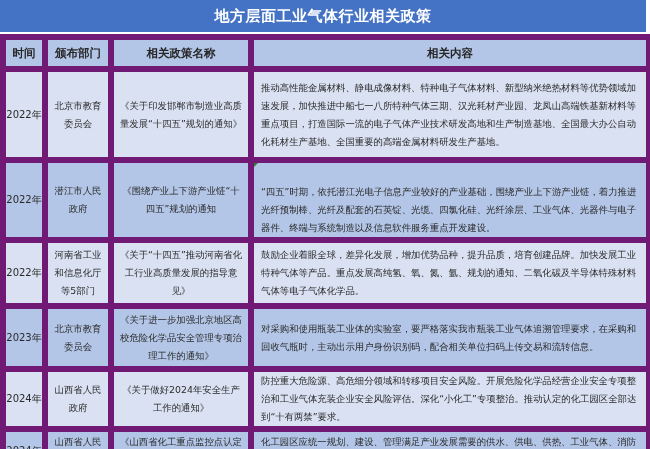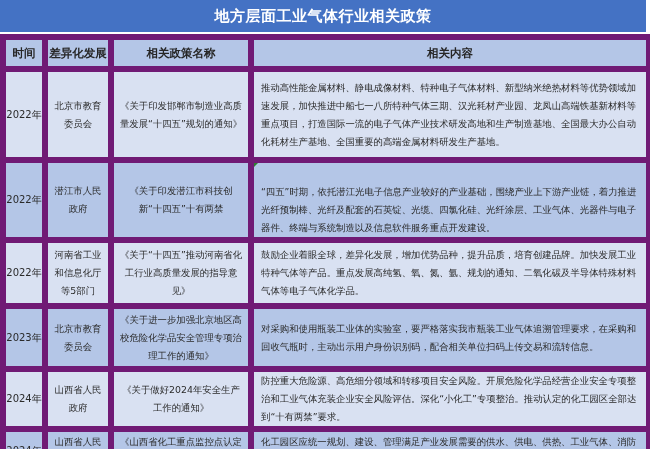--- a/index.html
+++ b/index.html
@@ -76,36 +76,36 @@
   <table>
     <colgroup>
       <col style="width:42px">
       <col style="width:66px">
       <col style="width:140px">
       <col style="width:398px">
     </colgroup>
     <thead>
       <tr>
         <th>时间</th>
-        <th>差异化发展</th>
+        <th>颁布部门</th>
         <th>相关政策名称</th>
         <th>相关内容</th>
       </tr>
     </thead>
     <tbody>
       <tr class="light" style="height:91px">
         <td class="time">2022年</td>
         <td class="dept">北京市教育委员会</td>
         <td class="name">《关于印发邯郸市制造业高质量发展“十四五”规划的通知》</td>
         <td class="content">推动高性能金属材料、静电成像材料、特种电子气体材料、新型纳米绝热材料等优势领域加速发展，加快推进中船七一八所特种气体三期、汉光耗材产业园、龙凤山高端铁基新材料等重点项目，打造国际一流的电子气体产业技术研发高地和生产制造基地、全国最大办公自动化耗材生产基地、全国重要的高端金属材料研发生产基地。</td>
       </tr>
       <tr class="dark" style="height:62px">
         <td class="time">2022年</td>
         <td class="dept">潜江市人民政府</td>
-        <td class="name">《关于印发潜江市科技创新“十四五”十有两禁</td>
+        <td class="name">《围绕产业上下游产业链“十四五”规划的通知</td>
         <td class="content" style="position:relative; vertical-align:top; padding-top:20px;">
           <span class="corner-mark" style="left:0; top:0;"></span>
           <span>“四五”时期，依托潜江光电子信息产业较好的产业基础，围绕产业上下游产业链，着力推进光纤预制棒、光纤及配套的石英锭、光缆、四氯化硅、光纤涂层、工业气体、光器件与电子器件、终端与系统制造以及信息软件服务重点开发建设。</span>
         </td>
       </tr>
       <tr class="light" style="height:66px">
         <td class="time">2022年</td>
         <td class="dept">河南省工业和信息化厅等5部门</td>
         <td class="name">《关于“十四五”推动河南省化工行业高质量发展的指导意见》</td>
         <td class="content">鼓励企业着眼全球，差异化发展，增加优势品种，提升品质，培育创建品牌。加快发展工业特种气体等产品。重点发展高纯氢、氧、氮、氩、规划的通知、二氧化碳及半导体特殊材料气体等电子气体化学品。</td>

